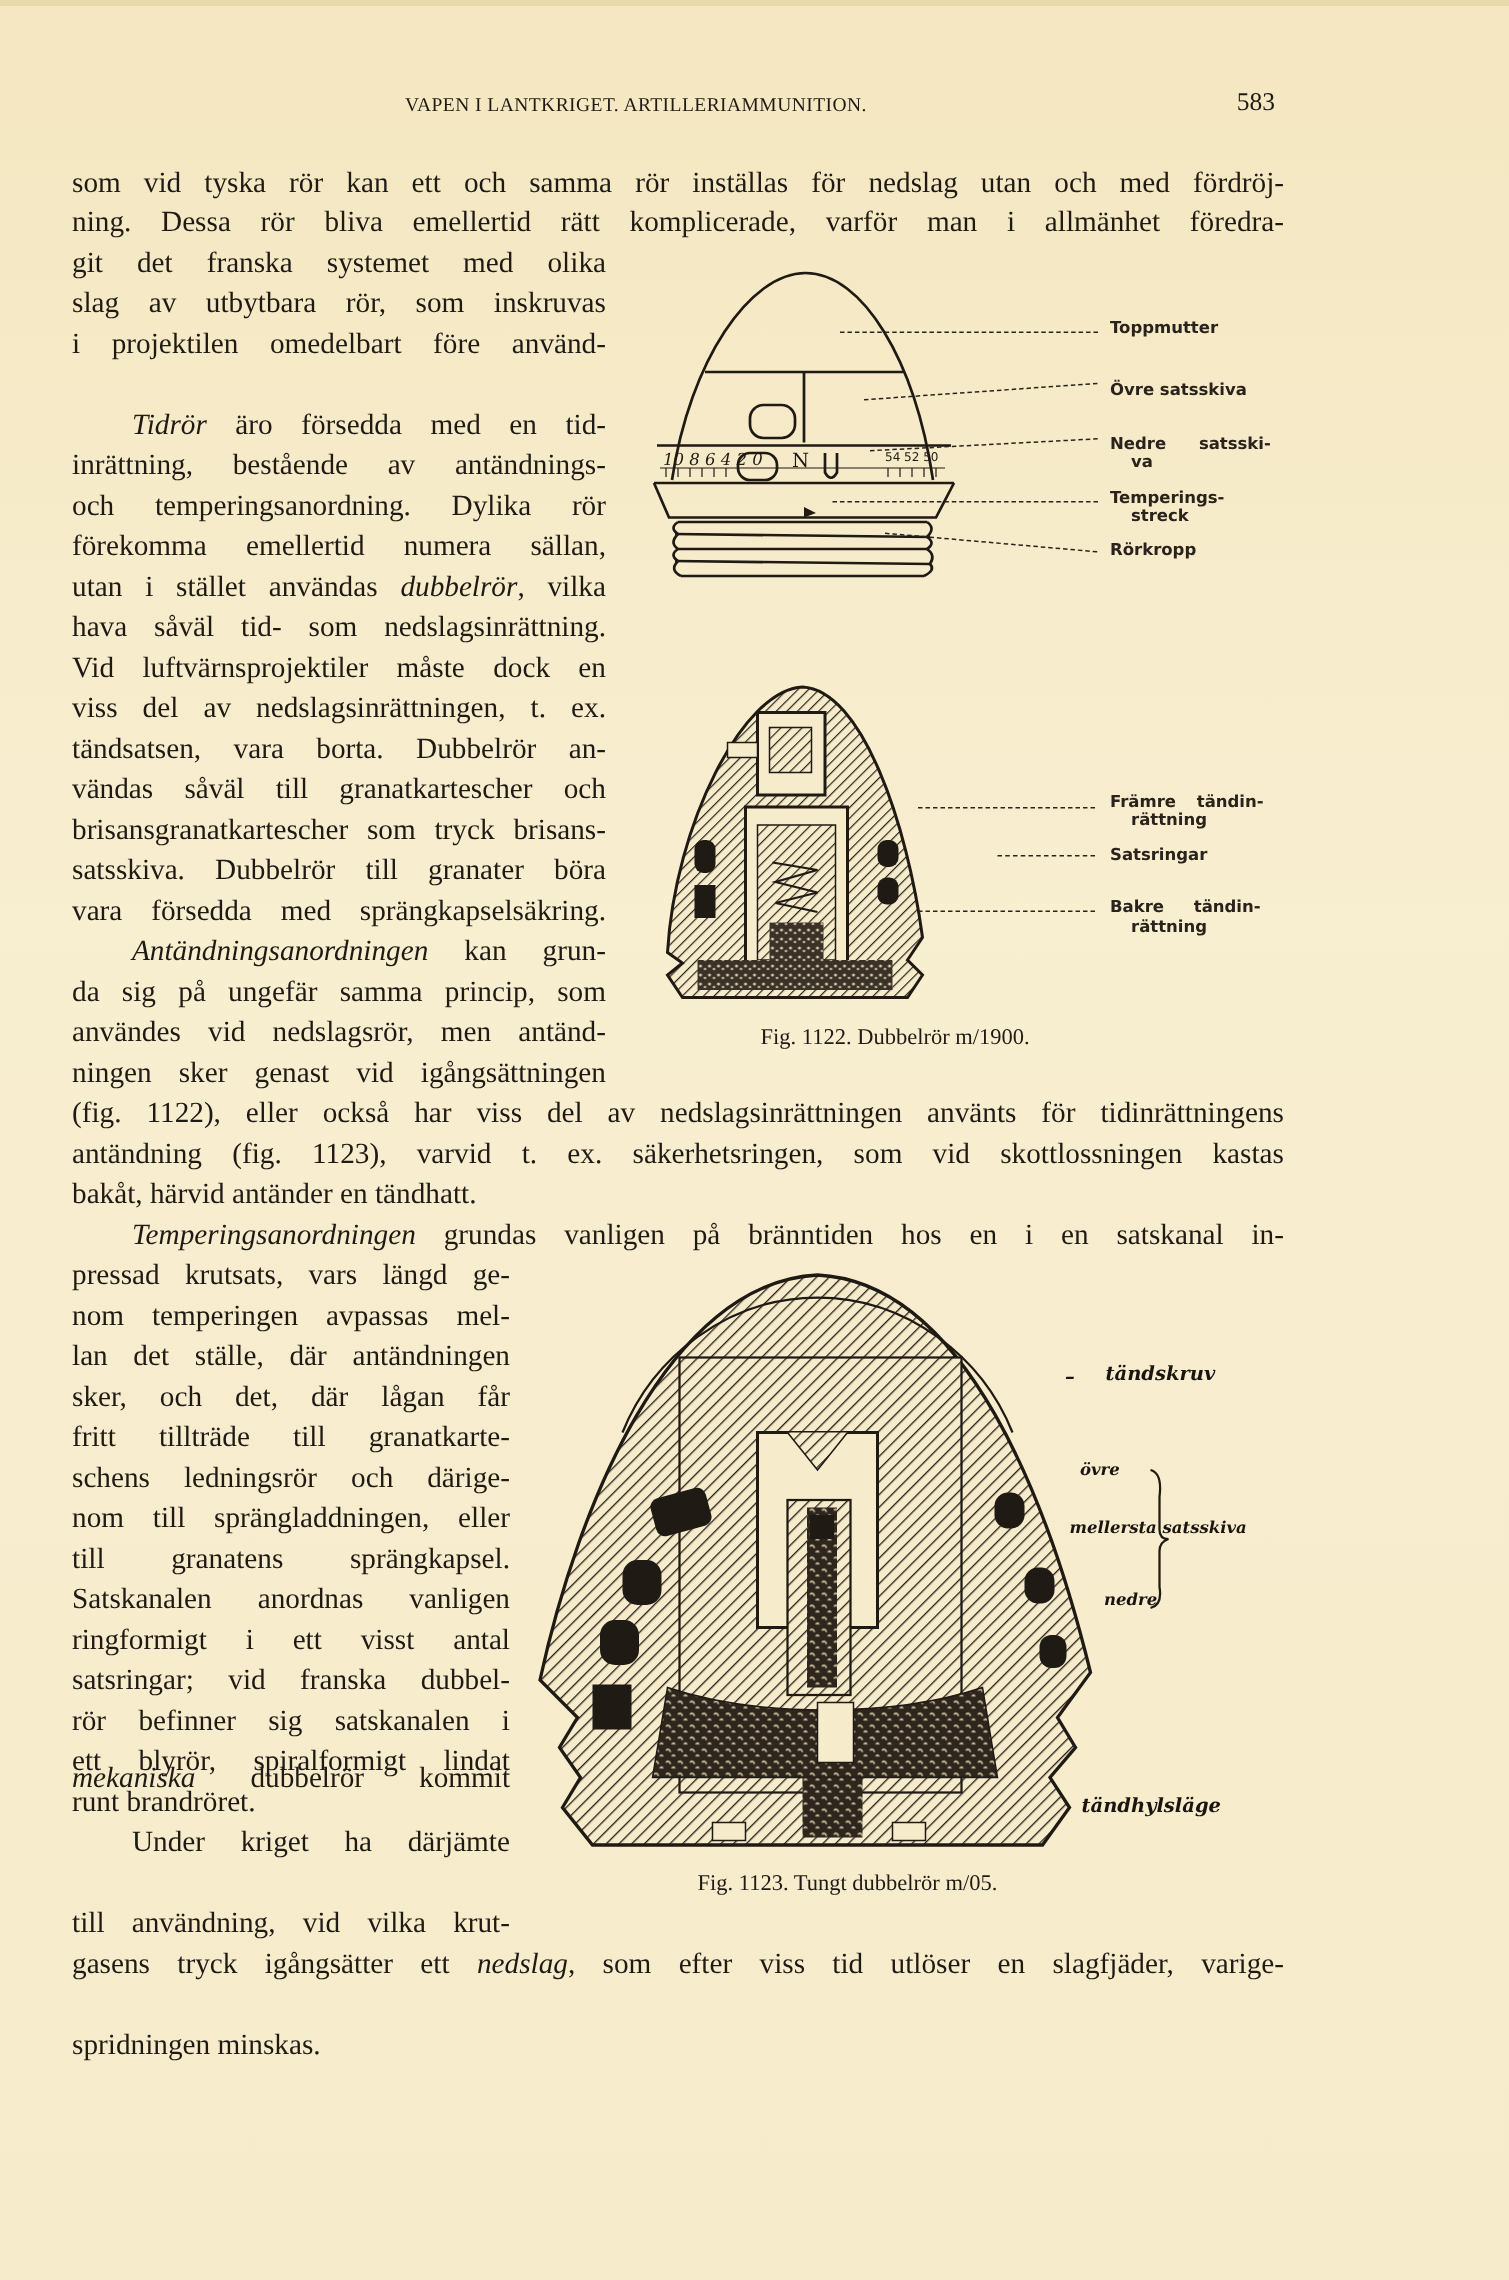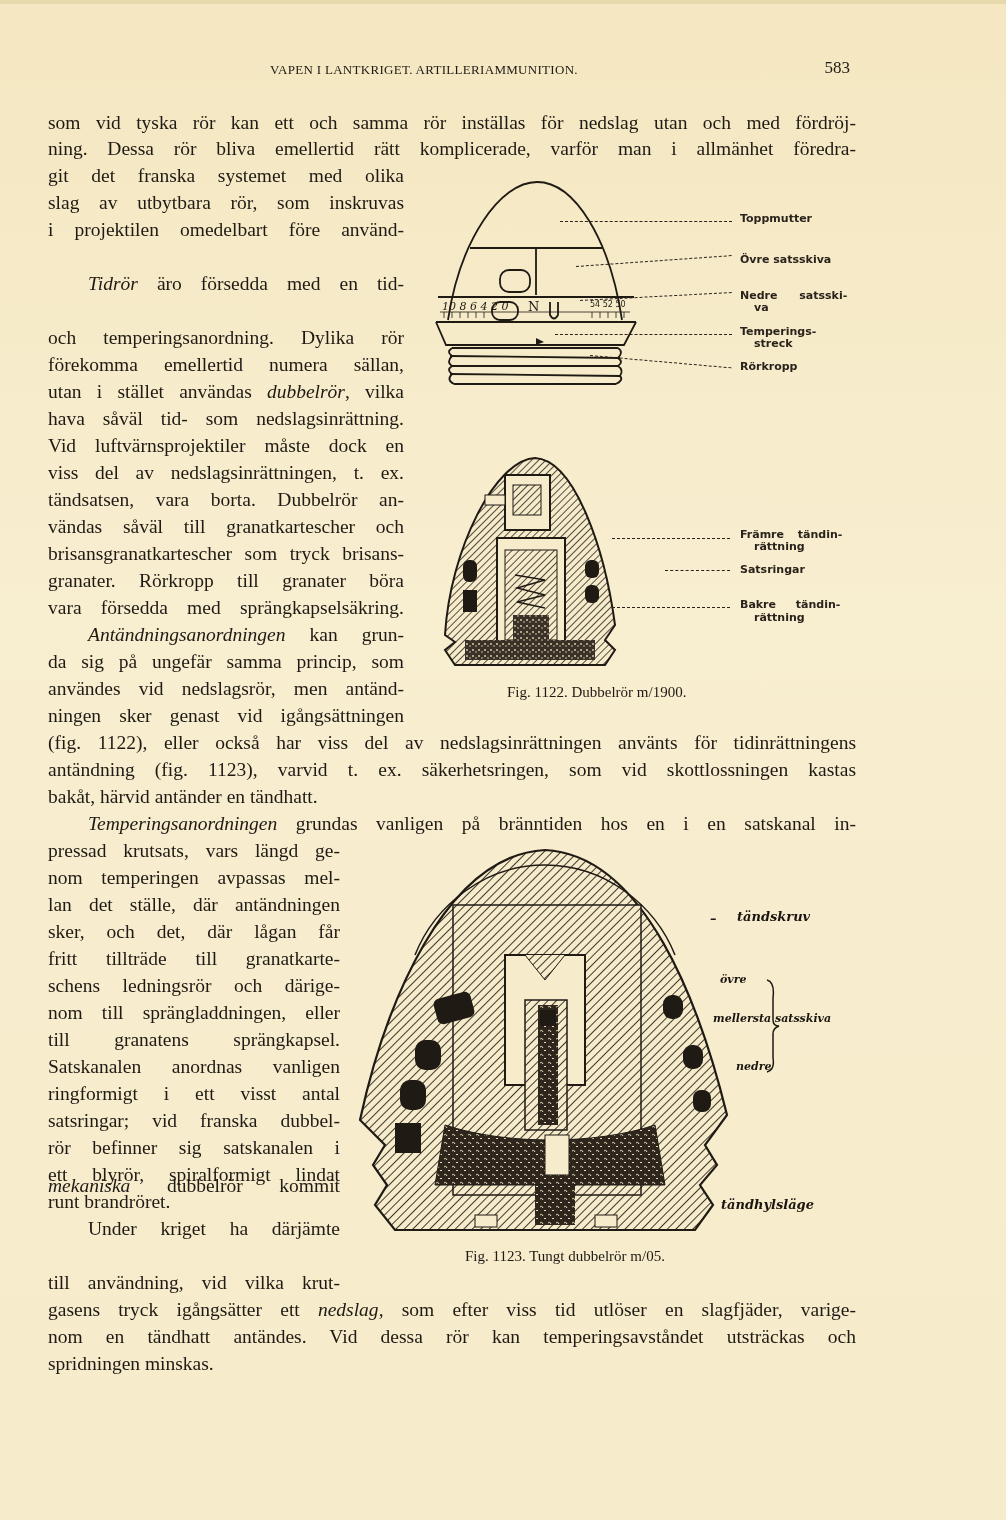--- a/index.html
+++ b/index.html
@@ -39,30 +39,31 @@
     <span class="running-head">VAPEN I LANTKRIGET.   ARTILLERIAMMUNITION.</span>
     <span class="page-number">583</span>
   </div>
 
   <div class="line full" style="top:110px">som vid tyska rör kan ett och samma rör inställas för nedslag utan och med fördröj-</div>
   <div class="line full" style="top:136px">ning. Dessa rör bliva emellertid rätt komplicerade, varför man i allmänhet föredra-</div>
   <div class="line narrow" style="top:163px">git det franska systemet med olika</div>
   <div class="line narrow" style="top:190px">slag av utbytbara rör, som inskruvas</div>
   <div class="line narrow" style="top:217px">i projektilen omedelbart före använd-</div>
   <div class="line narrow indent" style="top:271px"><em>Tidrör</em> <span>äro försedda med en tid-</span></div>
+  <div class="line narrow" style="top:298px">inrättning, bestående av antändnings-</div>
   <div class="line narrow" style="top:325px">och temperingsanordning. Dylika rör</div>
   <div class="line narrow" style="top:352px">förekomma emellertid numera sällan,</div>
   <div class="line narrow" style="top:379px"><span>utan i stället användas</span> <em>dubbelrör</em><span>, vilka</span></div>
   <div class="line narrow" style="top:406px">hava såväl tid- som nedslagsinrättning.</div>
   <div class="line narrow" style="top:433px">Vid luftvärnsprojektiler måste dock en</div>
   <div class="line narrow" style="top:460px">viss del av nedslagsinrättningen, t. ex.</div>
   <div class="line narrow" style="top:487px">tändsatsen, vara borta. Dubbelrör an-</div>
   <div class="line narrow" style="top:514px">vändas såväl till granatkartescher och</div>
   <div class="line narrow" style="top:541px">brisansgranatkartescher som tryck brisans-</div>
-  <div class="line narrow" style="top:568px">granater. Rörkropp till granater böra</div>
+  <div class="line narrow" style="top:568px">satsskiva. Dubbelrör till granater böra</div>
   <div class="line narrow" style="top:595px">vara försedda med sprängkapselsäkring.</div>
   <div class="line narrow indent" style="top:622px"><em>Antändningsanordningen</em> <span>kan grun-</span></div>
   <div class="line narrow" style="top:649px">da sig på ungefär samma princip, som</div>
   <div class="line narrow" style="top:676px">användes vid nedslagsrör, men antänd-</div>
   <div class="line narrow" style="top:703px">ningen sker genast vid igångsättningen</div>
   <div class="line full" style="top:730px">(fig. 1122), eller också har viss del av nedslagsinrättningen använts för tidinrättningens</div>
   <div class="line full" style="top:757px">antändning (fig. 1123), varvid t. ex. säkerhetsringen, som vid skottlossningen kastas</div>
   <div class="line full last" style="top:784px">bakåt, härvid antänder en tändhatt.</div>
   <div class="line full indent" style="top:811px"><em>Temperingsanordningen</em> <span>grundas vanligen på bränntiden hos en i en satskanal in-</span></div>
   <div class="line narrow2" style="top:838px">pressad krutsats, vars längd ge-</div>
@@ -76,21 +77,20 @@
   <div class="line narrow2" style="top:1054px">Satskanalen anordnas vanligen</div>
   <div class="line narrow2" style="top:1081px">ringformigt i ett visst antal</div>
   <div class="line narrow2" style="top:1108px">satsringar; vid franska dubbel-</div>
   <div class="line narrow2" style="top:1135px">rör befinner sig satskanalen i</div>
   <div class="line narrow2" style="top:1162px">ett blyrör, spiralformigt lindat</div>
   <div class="line narrow2 last" style="top:1189px">runt brandröret.</div>
   <div class="line narrow2 indent" style="top:1216px">Under kriget ha därjämte</div>
   <div class="line narrow2" style="top:1173px"><em>mekaniska</em> <span>dubbelrör kommit</span></div>
   <div class="line narrow2" style="top:1270px">till användning, vid vilka krut-</div>
   <div class="line full" style="top:1297px"><span>gasens tryck igångsätter ett</span> <em>nedslag</em><span>, som efter viss tid utlöser en slagfjäder, varige-</span></div>
-  <div class="line full" style="top:1324px">nom en tändhatt antändes. Vid dessa rör kan temperingsavståndet utsträckas och</div>
   <div class="line full last" style="top:1351px">spridningen minskas.</div>
 
   <svg class="fig" style="left:420px;top:170px" width="230" height="240" viewBox="0 0 230 240">
     <g fill="none" stroke="#1f1a14" stroke-width="1.8">
       <path d="M28 150 C 40 70, 80 12, 117 12 C 155 12, 190 70, 202 150"></path>
       <line x1="50" y1="78" x2="182" y2="78"></line>
       <line x1="116" y1="78" x2="116" y2="125"></line>
       <rect x="80" y="100" width="30" height="22" rx="9"></rect>
       <line x1="18" y1="127" x2="214" y2="127"></line>
       <line x1="16" y1="152" x2="216" y2="152"></line>

